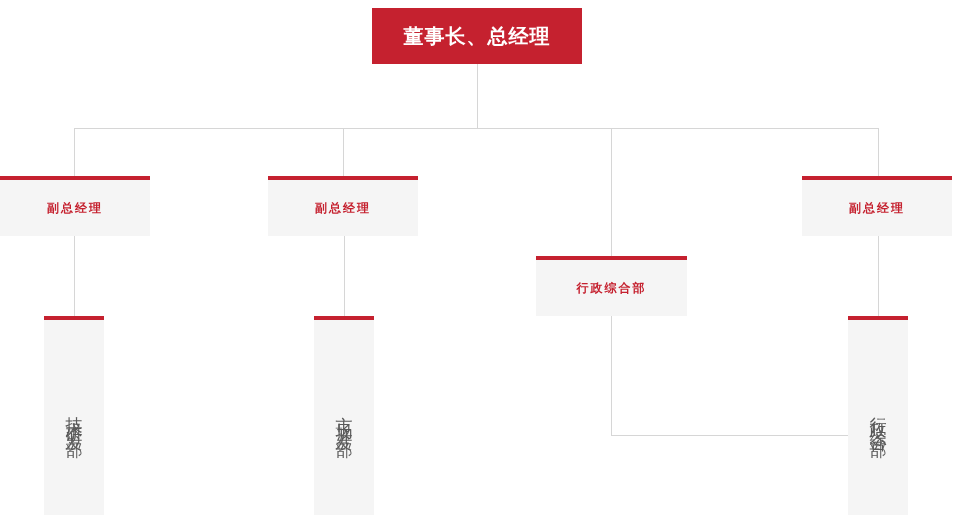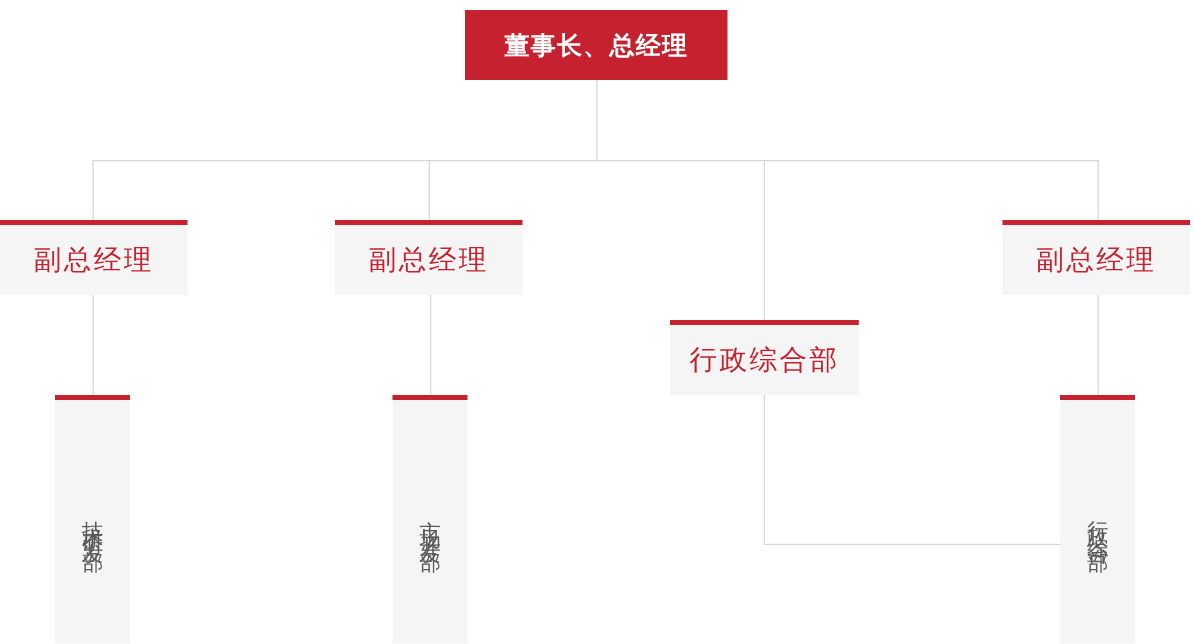--- a/index.html
+++ b/index.html
@@ -21,21 +21,21 @@
     background:var(--accent);
   }
   .root-node .label{
     color:var(--root-text);font-size:20px;font-weight:bold;letter-spacing:1px;
   }
   .mid-node{
     width:150px;height:60px;background:var(--panel);
     border-top:4px solid var(--accent);
   }
   .mid-node .label{
-    color:var(--accent);font-size:22px;font-weight:normal;letter-spacing:2px;
+    color:var(--accent);font-size:12px;font-weight:bold;letter-spacing:2px;
   }
   .mid-1{left:0px;top:176px;}
   .mid-2{left:268px;top:176px;}
   .mid-3{left:536px;top:256px;width:151px;}
   .mid-4{left:802px;top:176px;}
   .dept-node{
     top:316px;width:60px;height:199px;background:var(--panel);
     border-top:4px solid var(--accent);
   }
   .dept-node .label{

